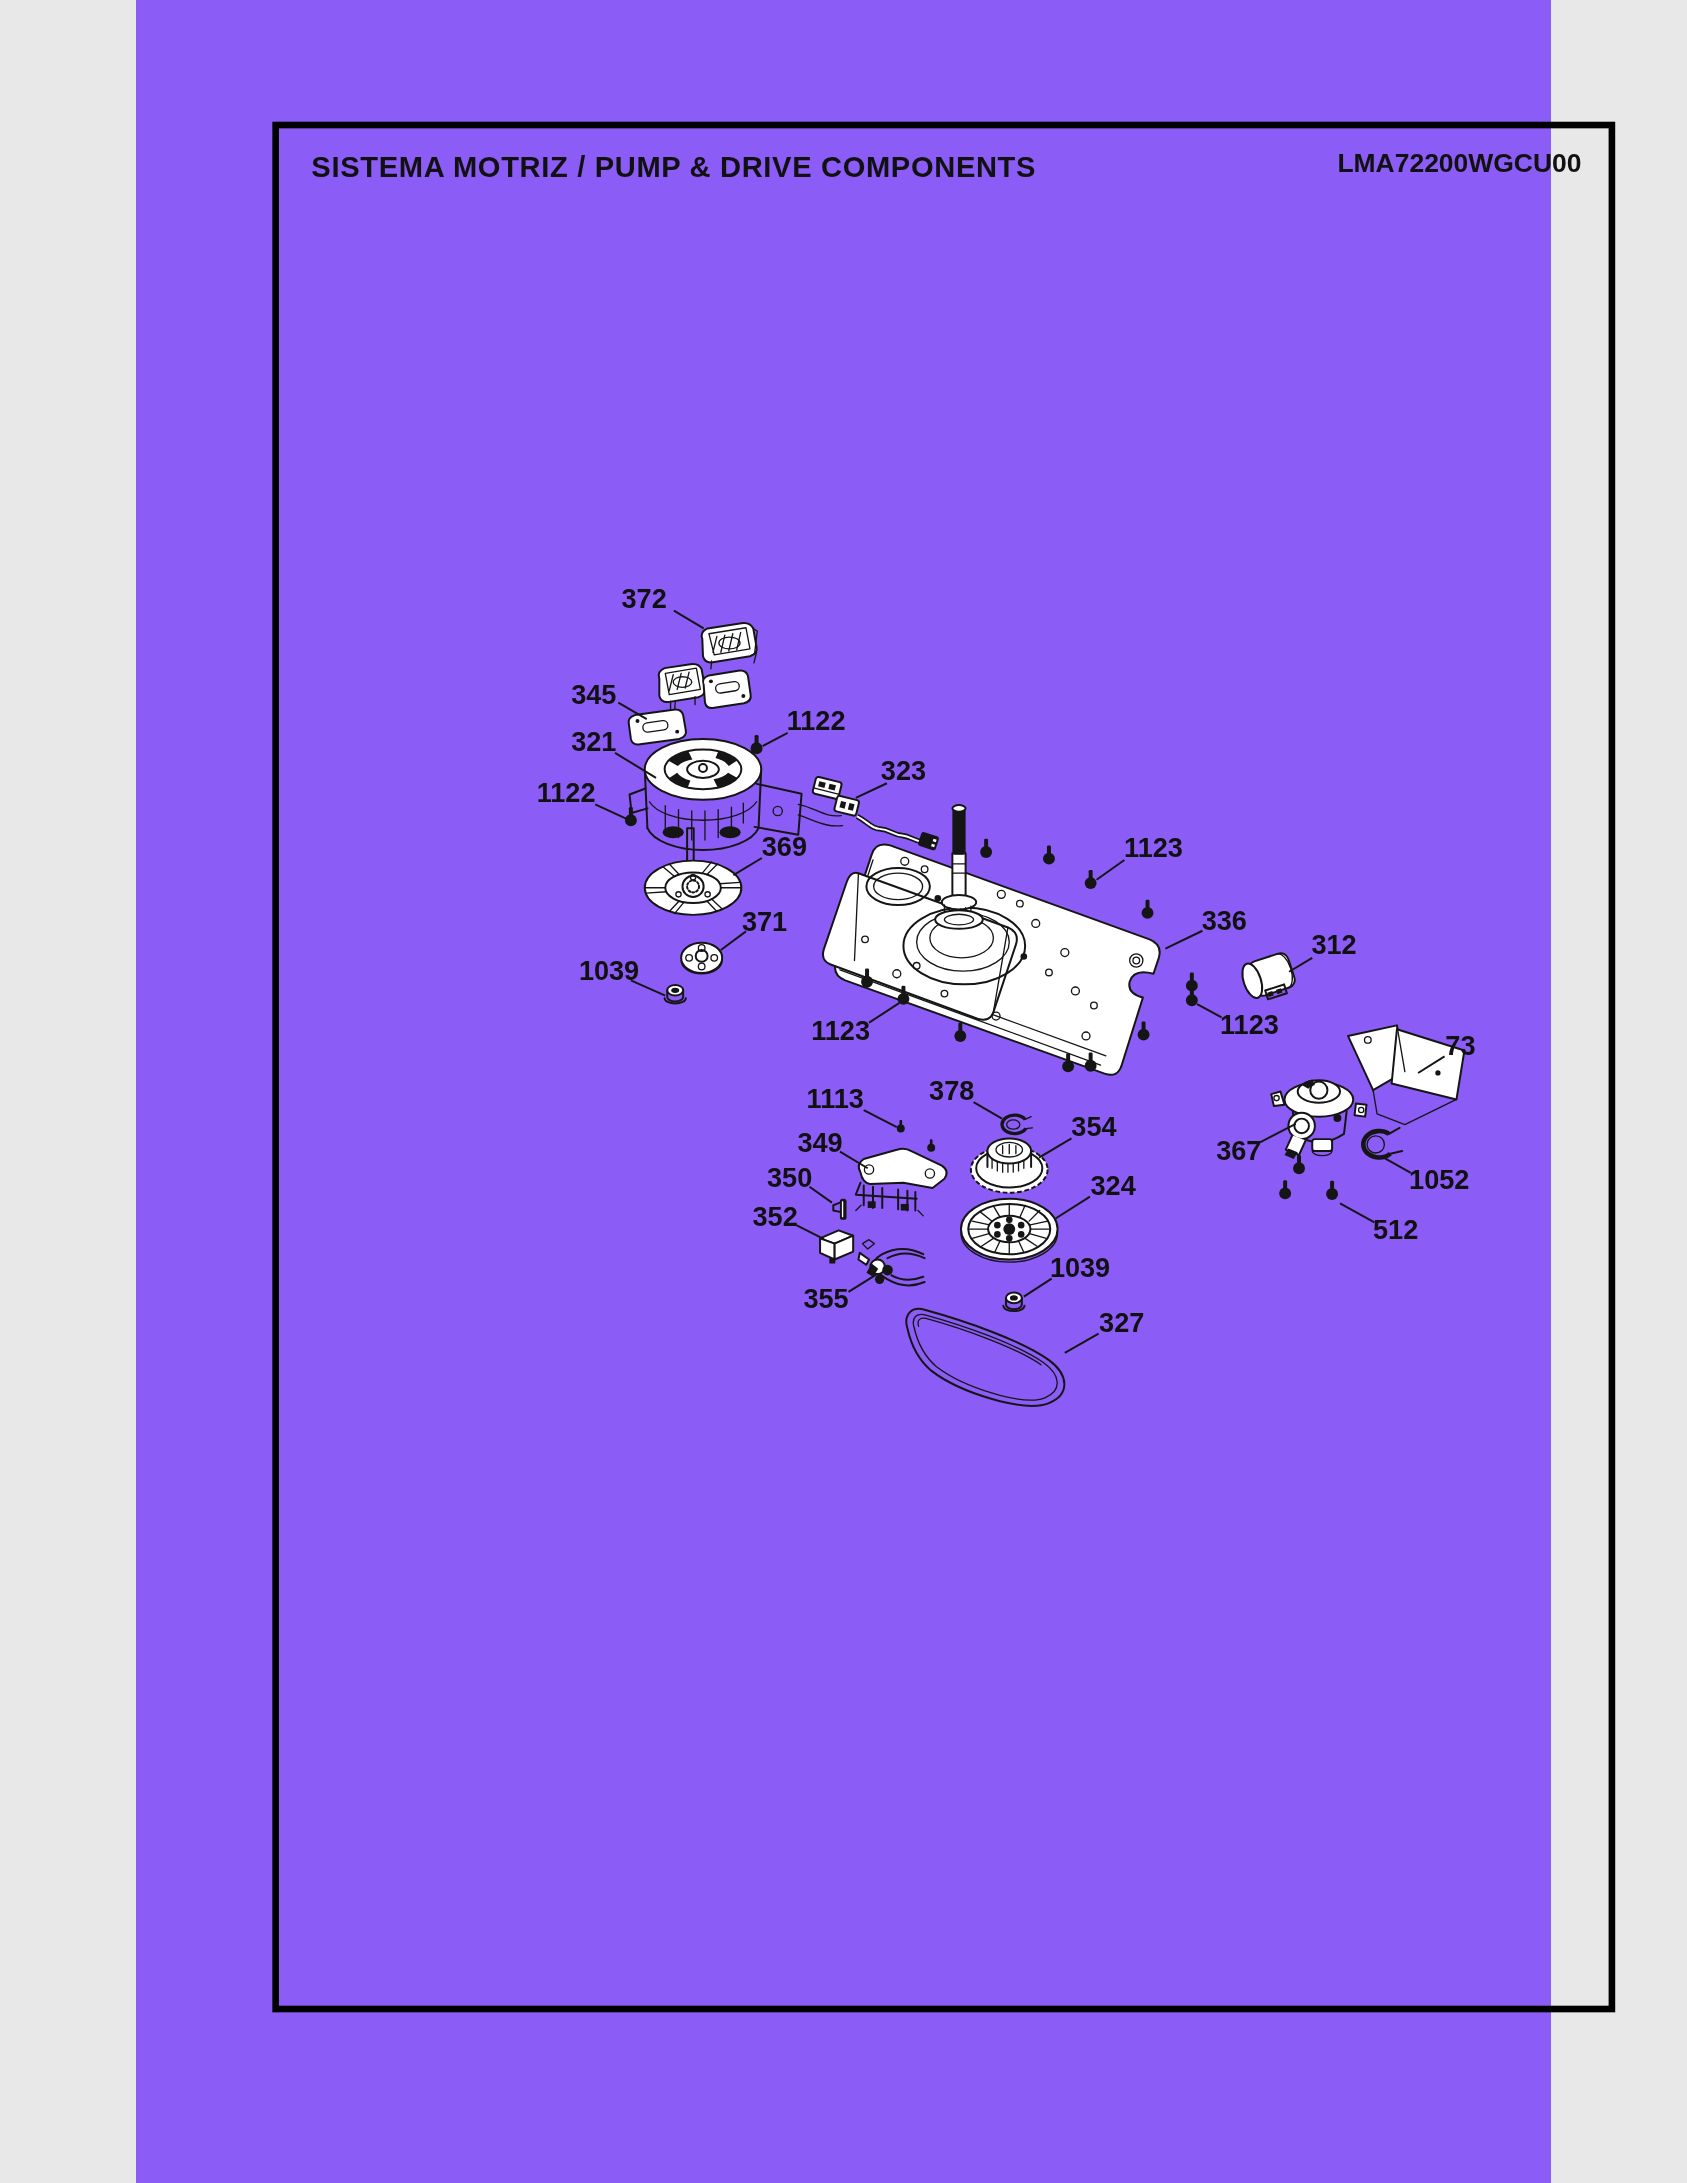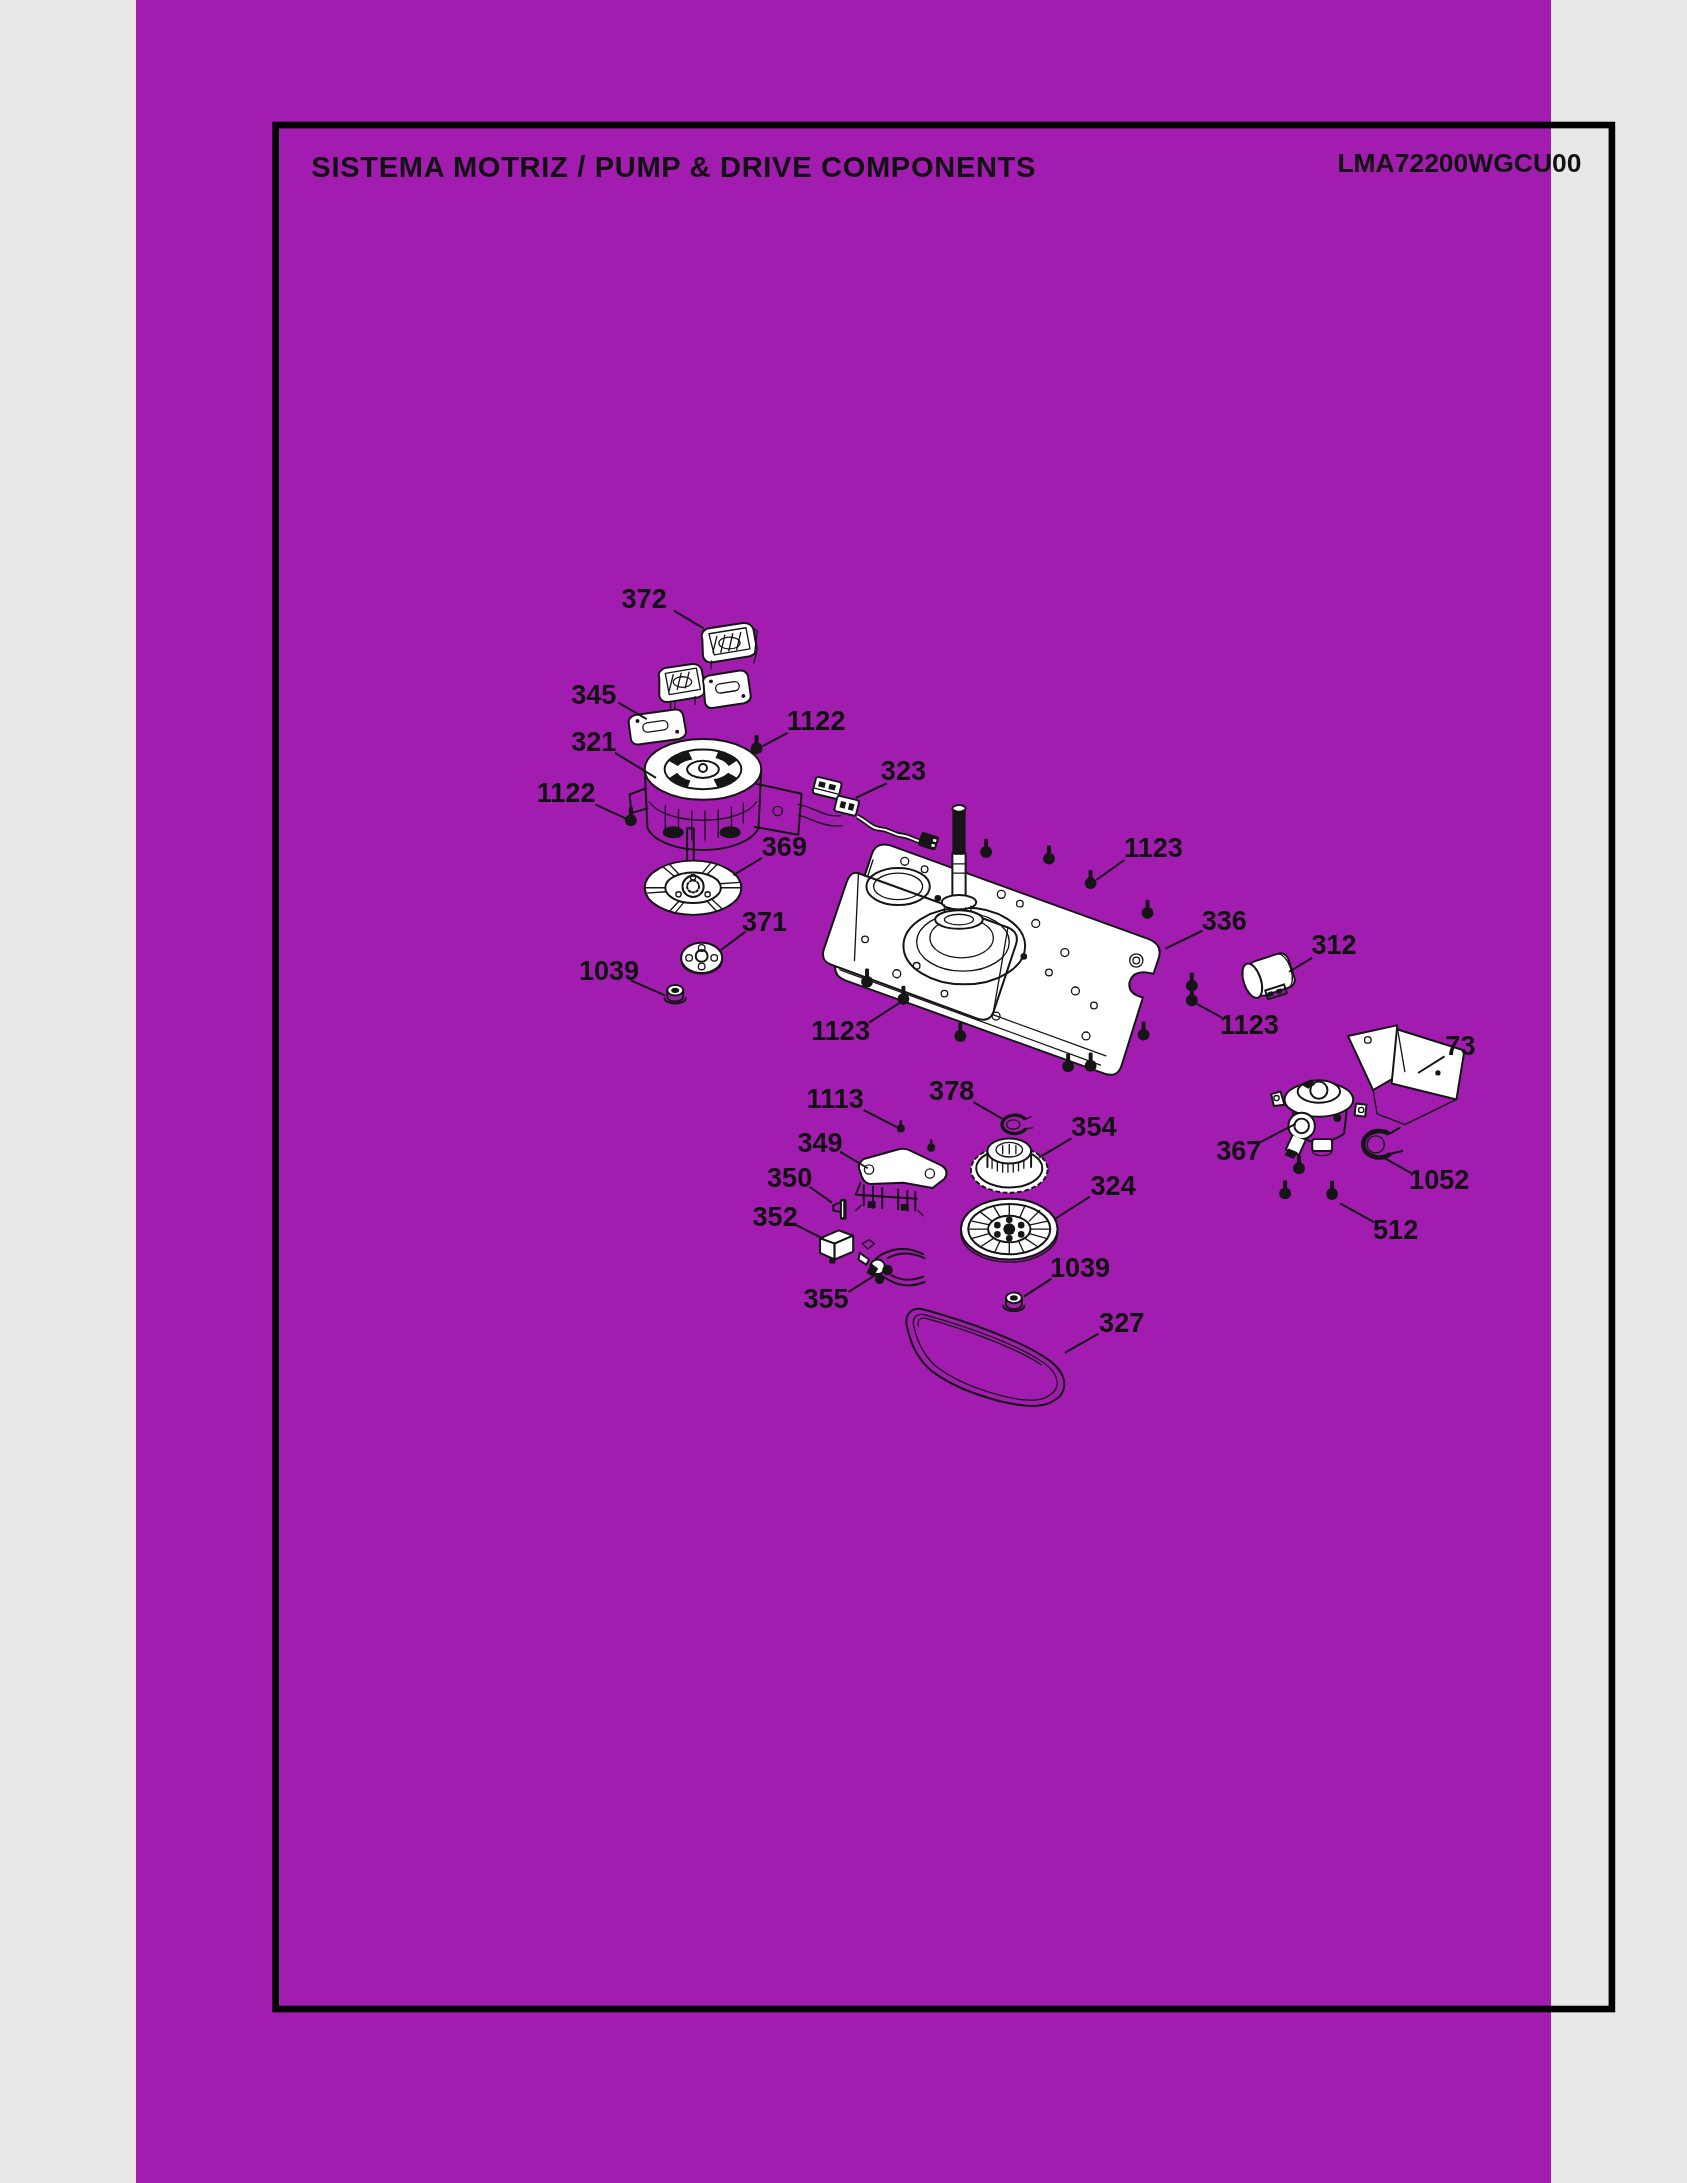--- a/index.html
+++ b/index.html
@@ -1,16 +1,16 @@
 <!DOCTYPE html>
 <html style="font-size:10.6px"><head>
 <meta charset="utf-8">
 <style>
   html,body{margin:0;padding:0;background:#e8e8e8;}
-  .sheet{position:relative;width:1415px;height:2183px;background:#a21caf;margin:0 auto;
+  .sheet{position:relative;width:1415px;height:2183px;background:#8b5cf6;margin:0 auto;
          font-family:"Liberation Sans", sans-serif;}
   svg{position:absolute;left:0;top:0;}
   .ink{stroke:#151515;fill:none;stroke-width:3;stroke-linejoin:round;stroke-linecap:round;}
   .ink-thin{stroke:#151515;fill:none;stroke-width:2;stroke-linejoin:round;stroke-linecap:round;}
   .ink-fill{fill:#151515;stroke:none;}
   .white-fill{fill:#ffffff;stroke:#151515;stroke-width:3;stroke-linejoin:round;}
   .part-label{font-weight:bold;font-size:41px;fill:#111111;}
   .doc-title{font-weight:bold;font-size:44px;fill:#111111;letter-spacing:1px;}
   .doc-model{font-weight:bold;font-size:40px;fill:#111111;}
 </style>

